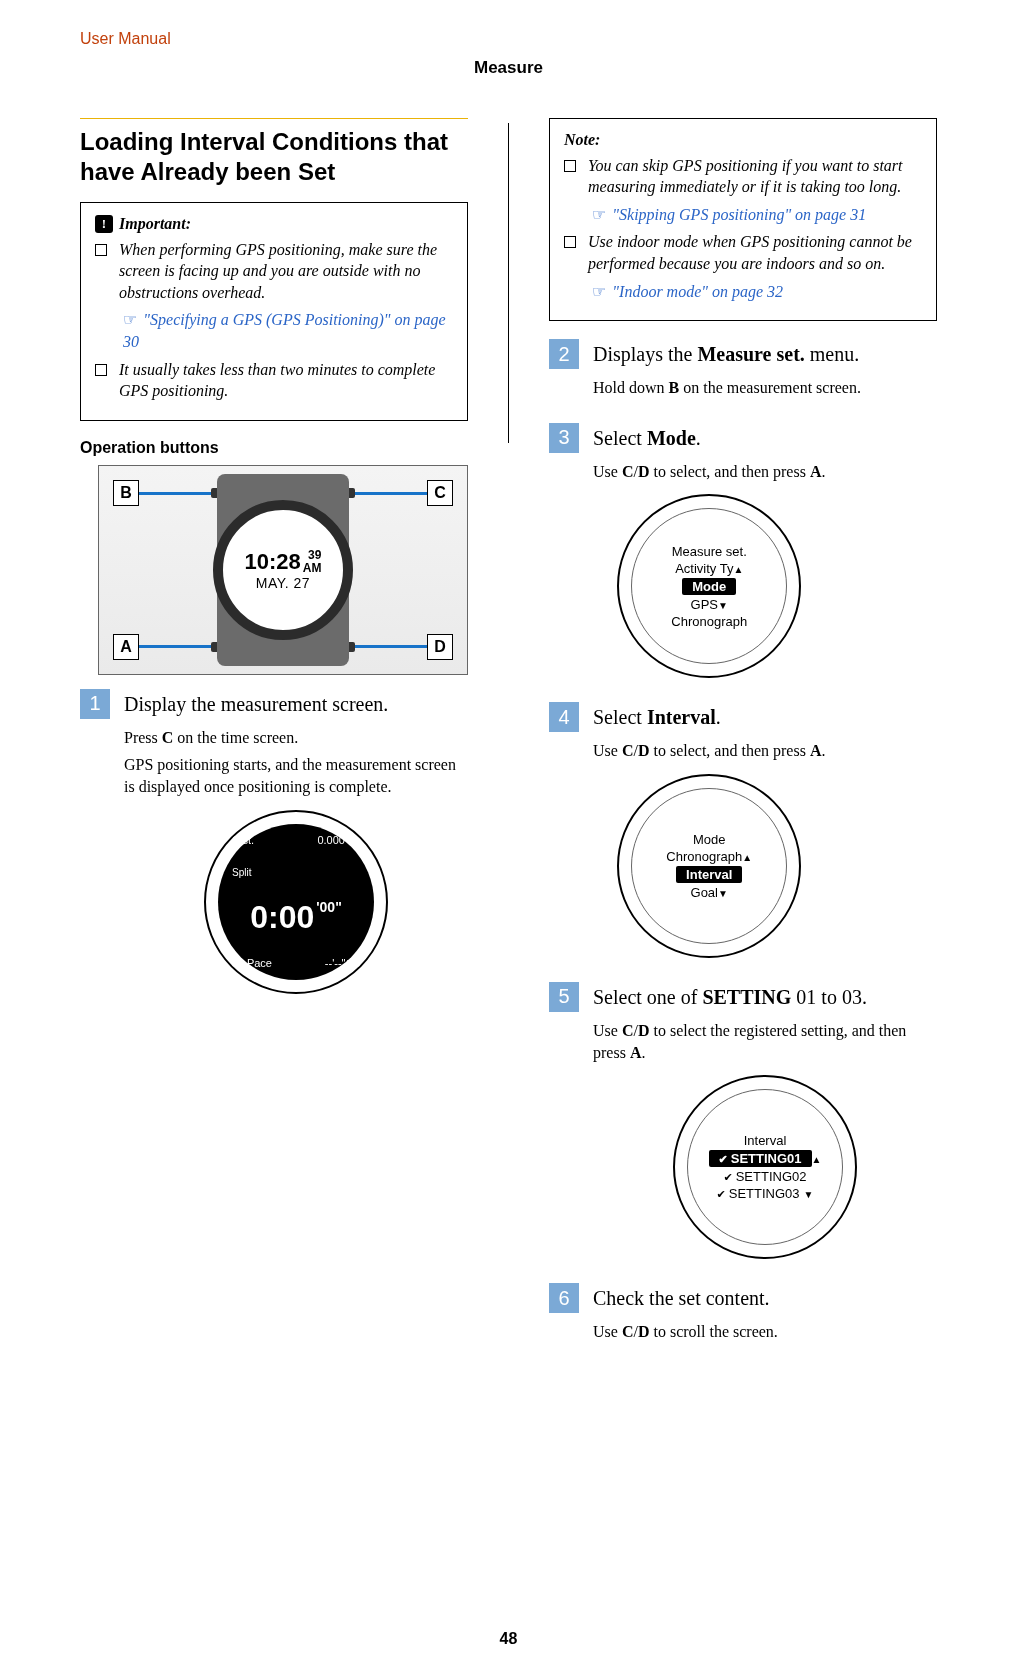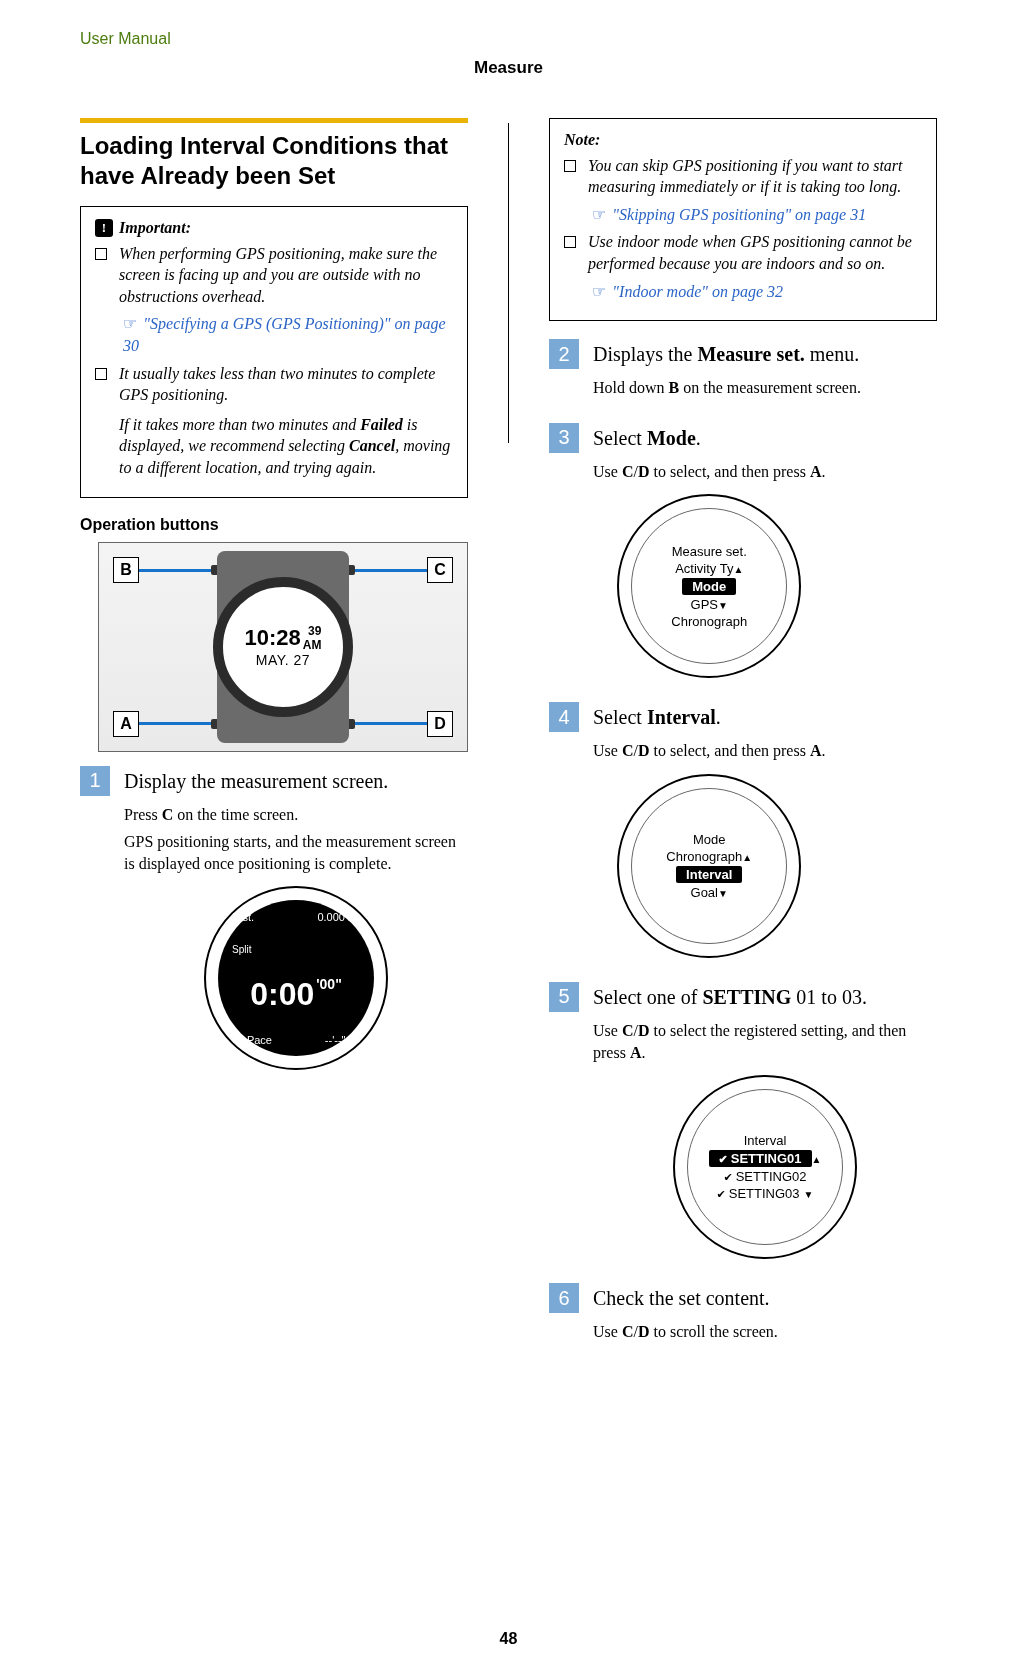--- a/index.html
+++ b/index.html
@@ -12,21 +12,21 @@
     width: 1017px;
     height: 1676px;
     margin: 0 auto;
     position: relative;
     padding: 30px 80px 60px 80px;
     box-sizing: border-box;
   }
   .top-header {
     font-family: "Helvetica Neue", Arial, sans-serif;
     font-size: 16px;
-    color: #4d7c0f;
+    color: #c2410c;
     margin-bottom: 10px;
   }
   .section-header {
     font-family: "Helvetica Neue", Arial, sans-serif;
     font-weight: bold;
     font-size: 17px;
     text-align: center;
     margin: 0 0 40px 0;
   }
   .columns {
@@ -42,21 +42,21 @@
     background: #000;
     height: 320px;
     margin-top: 5px;
   }
   h1.loading-title {
     font-family: "Helvetica Neue", Arial, sans-serif;
     font-weight: bold;
     font-size: 24px;
     margin: 0 0 15px 0;
     line-height: 1.25;
-    border-top: 5px solid #eab308;
+    border-top: 1px solid #eab308;
     padding-top: 8px;
   }
   .callout {
     border: 1px solid #000;
     padding: 10px 14px 12px 14px;
     font-style: italic;
     font-size: 16px;
     margin-bottom: 18px;
     line-height: 1.35;
   }
@@ -302,21 +302,20 @@
           </li>
         </ul>
         <span class="link-ref">
           <span class="hand-icon">☞</span><span>"Specifying a GPS (GPS Positioning)" on page 30</span>
         </span>
         <ul>
           <li>
             <span class="bullet-sq"></span>
             <span>
               <span>It usually takes less than two minutes to complete GPS positioning.</span>
-              <span class="sub-indent">If it takes more than two minutes and <span class="bold" style="font-style:italic;">Failed</span> is displayed, we recommend selecting <span class="bold" style="font-style:italic;">Cancel</span>, moving to a different location, and trying again.</span>
             </span>
           </li>
         </ul>
       </div>
 
       <h3 class="subhead">Operation buttons</h3>
       <div class="watch-fig">
         <div class="label lbl-B">B</div>
         <div class="label lbl-C">C</div>
         <div class="label lbl-A">A</div>

